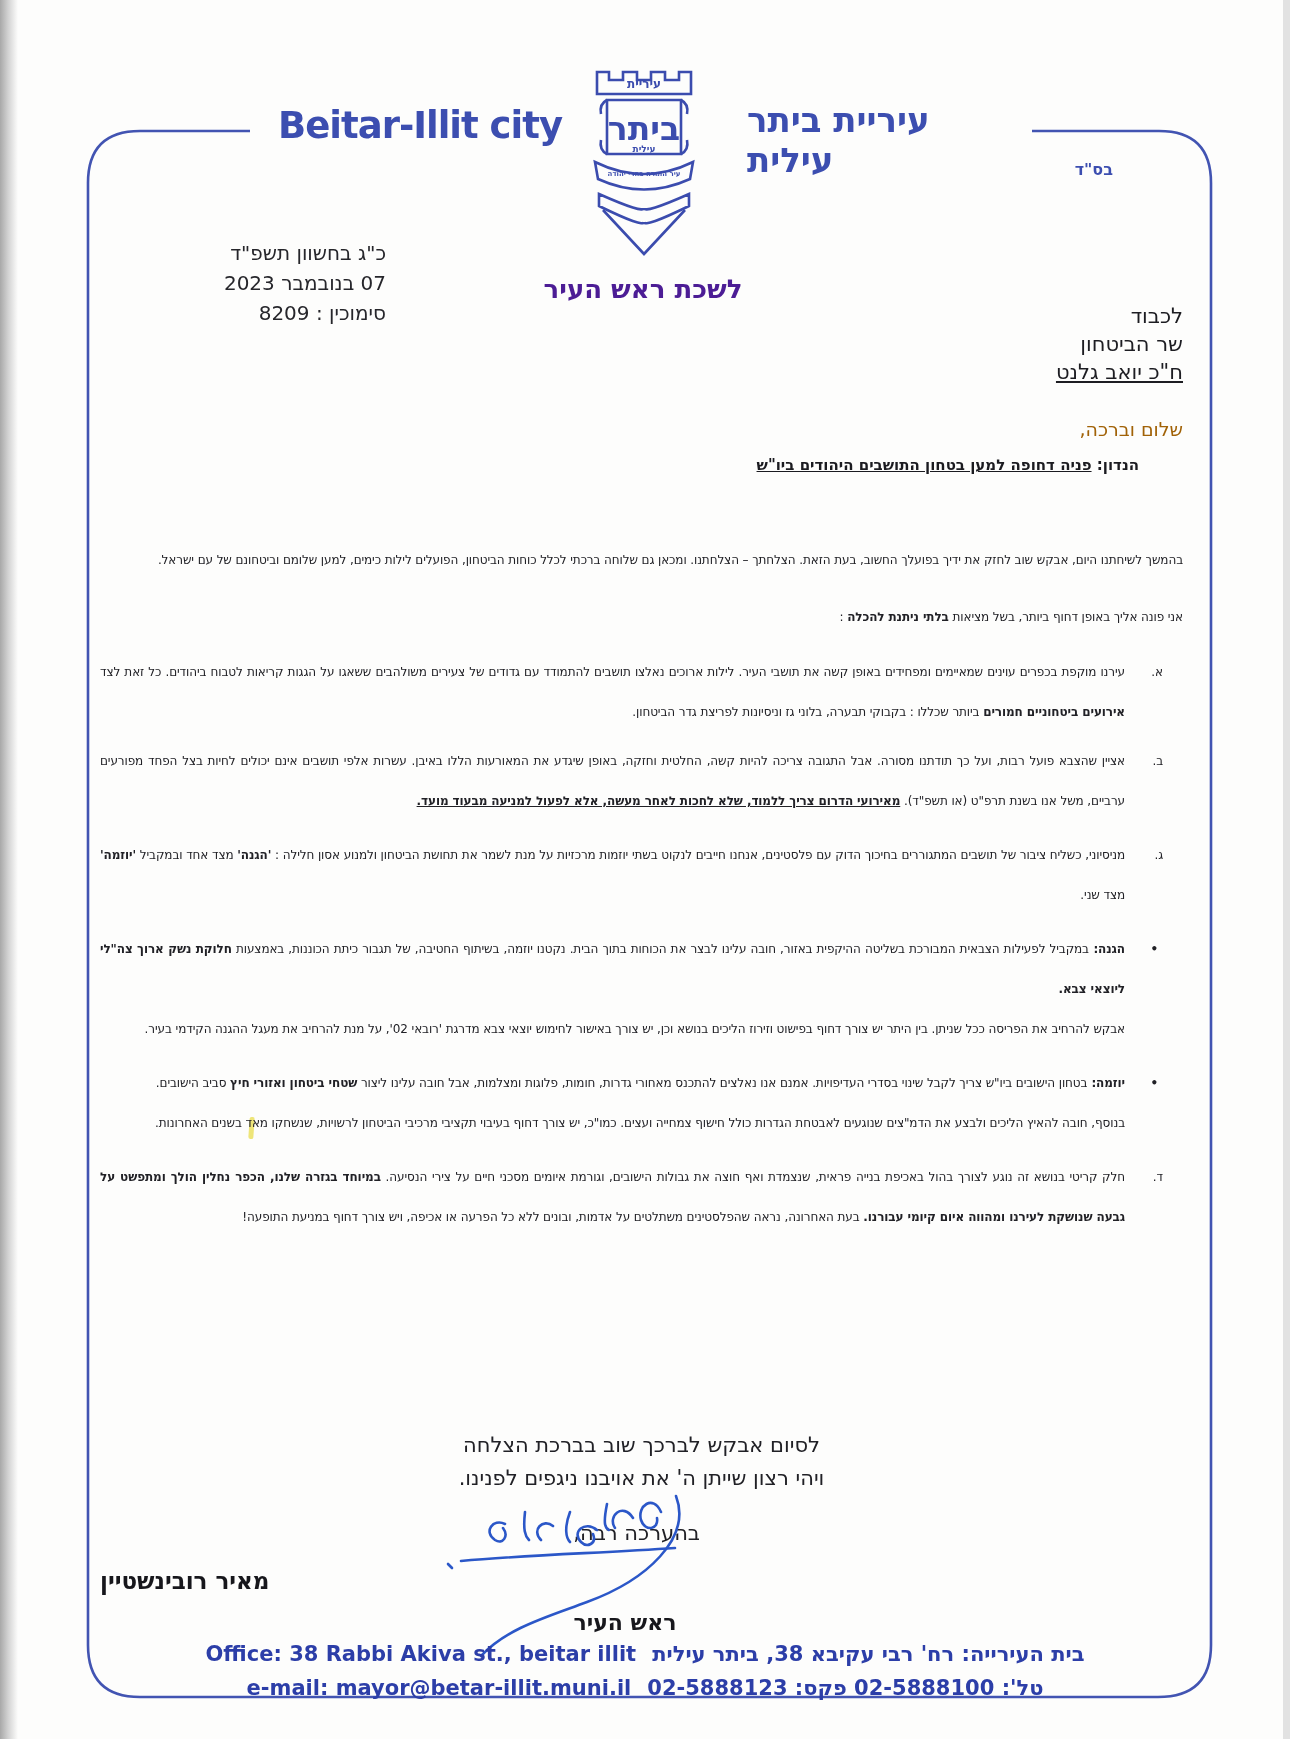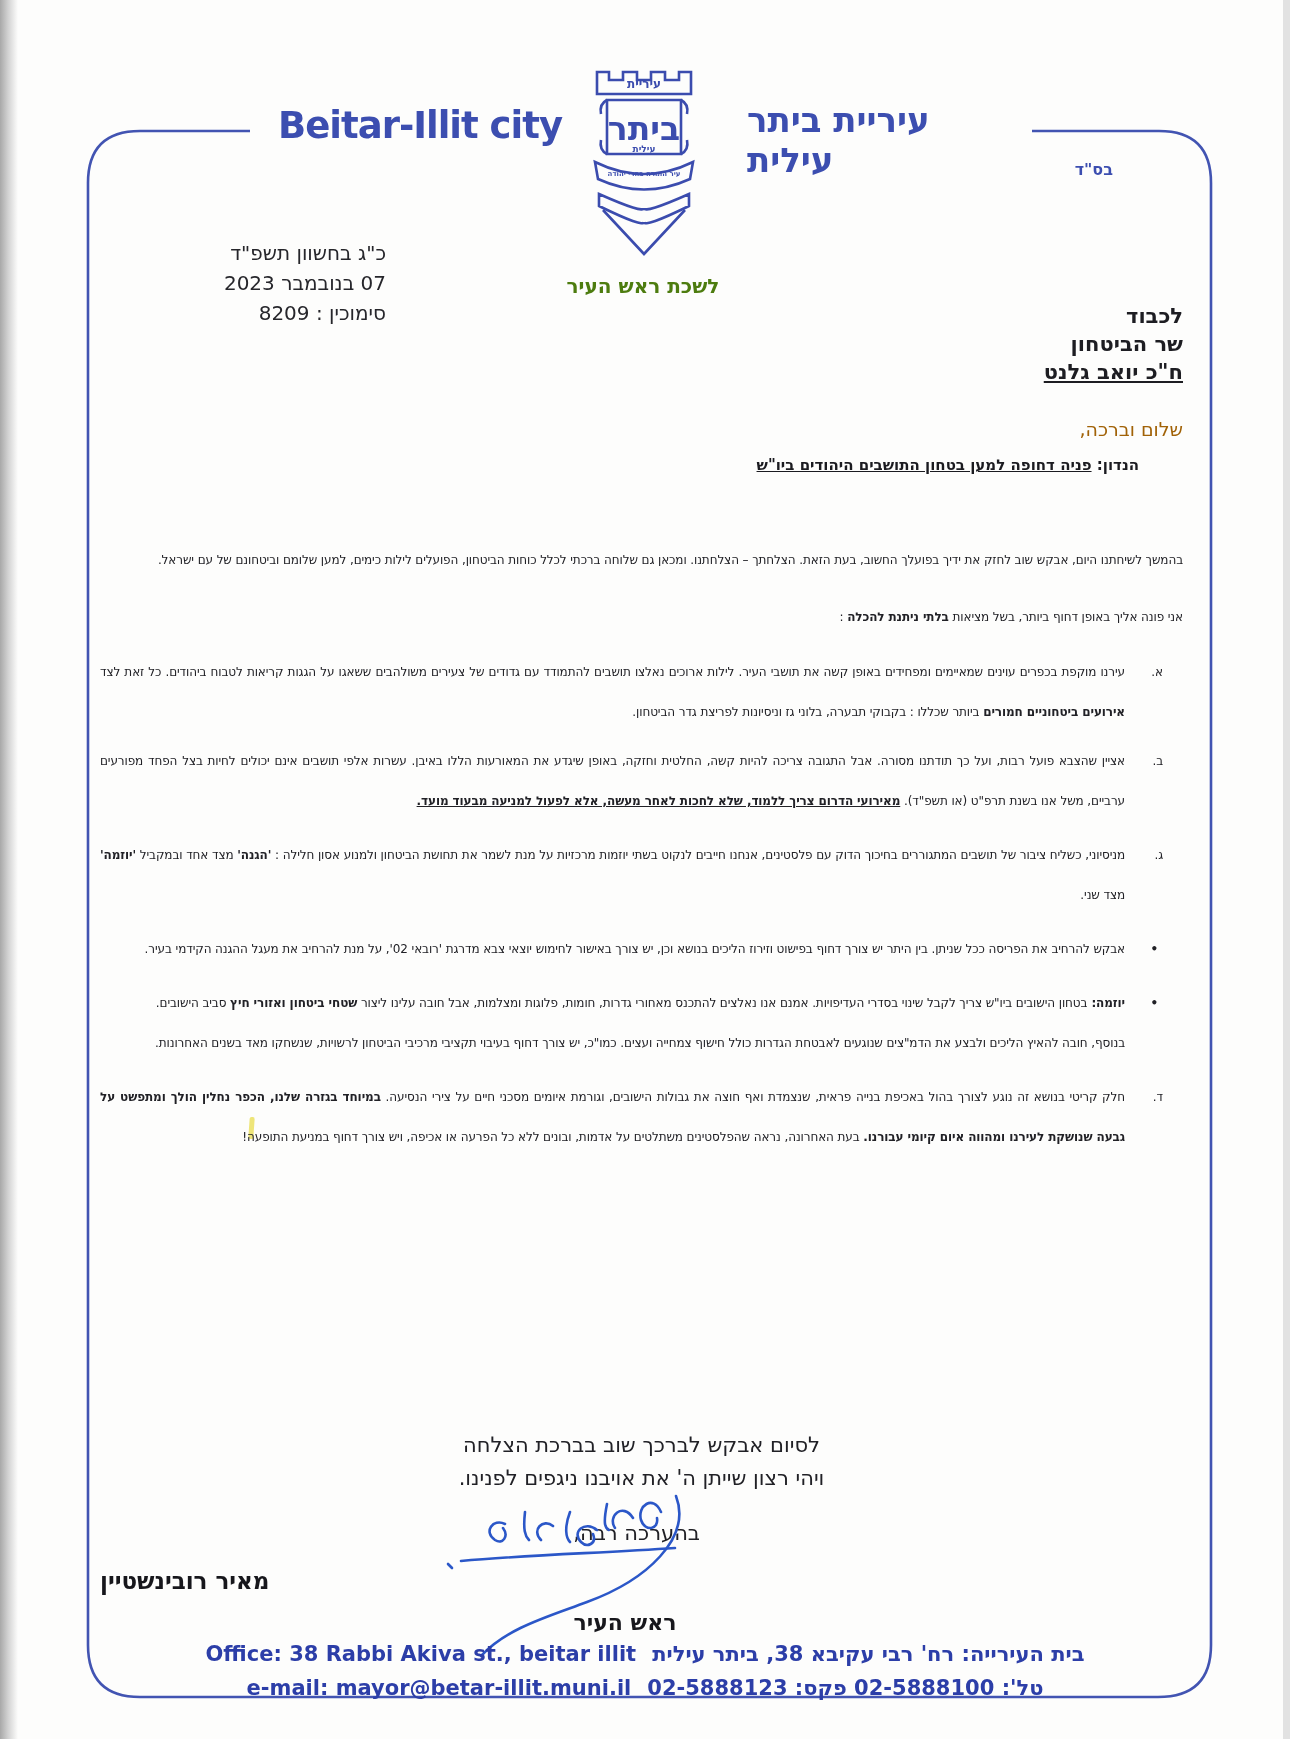--- a/index.html
+++ b/index.html
@@ -12,28 +12,28 @@
   .yellow-mark{position:absolute;left:249px;top:1117px;width:5px;height:22px;background:#ece26a;
                transform:rotate(4deg);border-radius:2px;opacity:.9;}
   
   .frame{position:absolute;left:0;top:0;}
   .besad{position:absolute;right:177px;top:160px;font-size:16px;font-weight:bold;color:#3c4eb0;}
   .hdr-en{position:absolute;left:278px;top:104px;font-size:37px;font-weight:bold;color:#3c4eb0;
           letter-spacing:-1px;}
   .hdr-he{position:absolute;left:747px;top:100px;width:272px;font-size:34px;font-weight:bold;
           color:#3c4eb0;text-align:left;direction:rtl;}
   .logo{position:absolute;left:573px;top:52px;}
-  .office{position:absolute;left:528px;top:274px;width:230px;text-align:center;font-size:20px;
-          font-weight:bold;color:#4d7c0f;direction:rtl;}
+  .office{position:absolute;left:528px;top:274px;width:230px;text-align:center;font-size:26px;
+          font-weight:bold;color:#4c1d95;direction:rtl;}
   
   .refblock{position:absolute;left:150px;top:238px;width:236px;direction:rtl;text-align:right;
             font-size:20px;line-height:30px;color:#26262b;}
   
   .recipient{position:absolute;right:107px;top:302px;direction:rtl;text-align:right;
-             font-size:21px;line-height:28px;font-weight:bold;color:#1d1d22;}
+             font-size:21px;line-height:28px;font-weight:normal;color:#1d1d22;}
   .salutation{position:absolute;right:107px;top:418px;direction:rtl;font-size:19px;color:#a16207;margin-left:13px;}
   .subject{position:absolute;right:107px;top:456px;direction:rtl;padding-right:44px;
            font-size:15px;color:#1b1b20;}
   
   .body{position:absolute;left:100px;right:107px;top:540px;direction:rtl;font-size:12px;
         line-height:40px;letter-spacing:-0.1px;color:#212126;}
   .para{text-align:justify;}
   .p2{margin-top:17px;}
   .item{position:relative;padding-right:58px;text-align:justify;}
   .item>.marker{position:absolute;right:20px;top:0;}
@@ -121,20 +121,21 @@
       <span class="marker">ב.</span>
       <span><span>אציין שהצבא פועל רבות, ועל כך תודתנו מסורה. אבל התגובה צריכה להיות קשה, החלטית וחזקה, באופן שיגדע את המאורעות הללו באיבן. עשרות אלפי תושבים אינם יכולים לחיות בצל הפחד מפורעים ערביים, משל אנו בשנת תרפ"ט (או תשפ"ד). </span><span class="b u">מאירועי הדרום צריך ללמוד, שלא לחכות לאחר מעשה, אלא לפעול למניעה מבעוד מועד.</span></span>
     </div>
     <div class="item mt3">
       <span class="marker">ג.</span>
       <span><span>מניסיוני, כשליח ציבור של תושבים המתגוררים בחיכוך הדוק עם פלסטינים, אנחנו חייבים לנקוט בשתי יוזמות מרכזיות על מנת לשמר את תחושת הביטחון ולמנוע אסון חלילה : </span><span class="b">'הגנה'</span><span> מצד אחד ובמקביל </span><span class="b">'יוזמה'</span><span> מצד שני.</span></span>
     </div>
 
     <div class="item bullet mt3">
       <span class="marker">•</span>
+      <div><span class="b">הגנה: </span><span>במקביל לפעילות הצבאית המבורכת בשליטה ההיקפית באזור, חובה עלינו לבצר את הכוחות בתוך הבית. נקטנו יוזמה, בשיתוף החטיבה, של תגבור כיתת הכוננות, באמצעות </span><span class="b">חלוקת נשק ארוך צה"לי ליוצאי צבא.</span></div>
       <div><span>אבקש להרחיב את הפריסה ככל שניתן. בין היתר יש צורך דחוף בפישוט וזירוז הליכים בנושא וכן, יש צורך באישור לחימוש יוצאי צבא מדרגת 'רובאי 02', על מנת להרחיב את מעגל ההגנה הקידמי בעיר.</span></div>
     </div>
 
     <div class="item bullet mt3">
       <span class="marker">•</span>
       <div><span class="b">יוזמה: </span><span>בטחון הישובים ביו"ש צריך לקבל שינוי בסדרי העדיפויות. אמנם אנו נאלצים להתכנס מאחורי גדרות, חומות, פלוגות ומצלמות, אבל חובה עלינו ליצור </span><span class="b">שטחי ביטחון ואזורי חיץ</span><span> סביב הישובים.</span></div>
       <div><span>בנוסף, חובה להאיץ הליכים ולבצע את הדמ"צים שנוגעים לאבטחת הגדרות כולל חישוף צמחייה ועצים. כמו"כ, יש צורך דחוף בעיבוי תקציבי מרכיבי הביטחון לרשויות, שנשחקו מאד בשנים האחרונות.</span></div>
     </div>
 
     <div class="item mt3">

